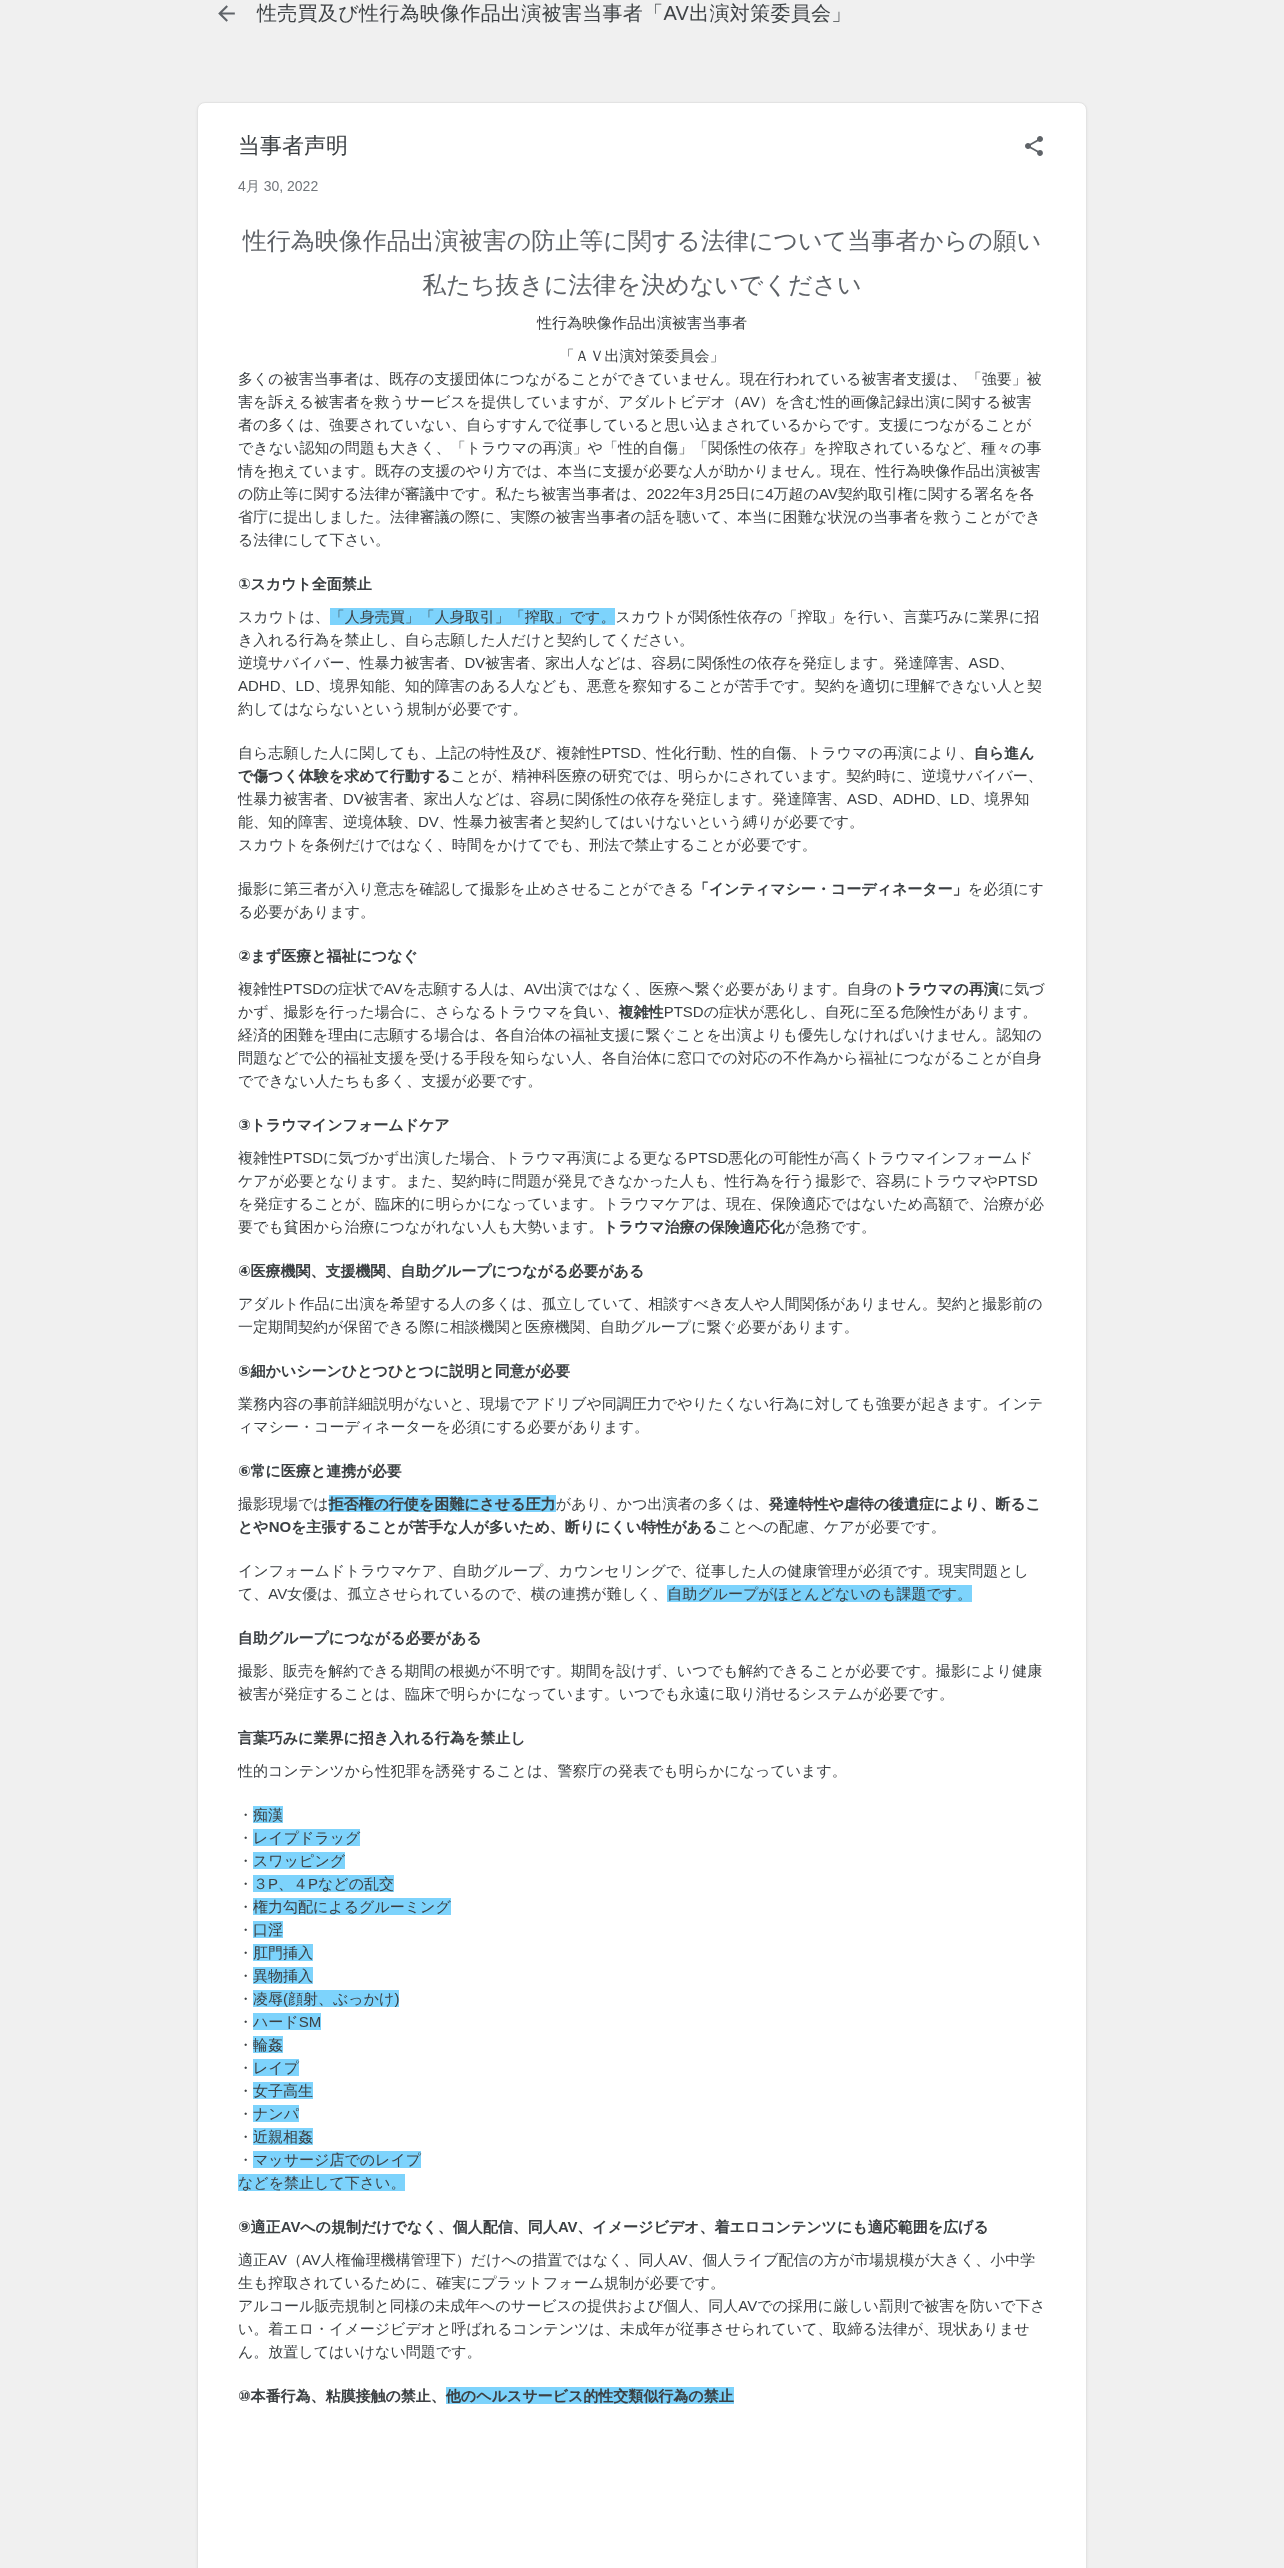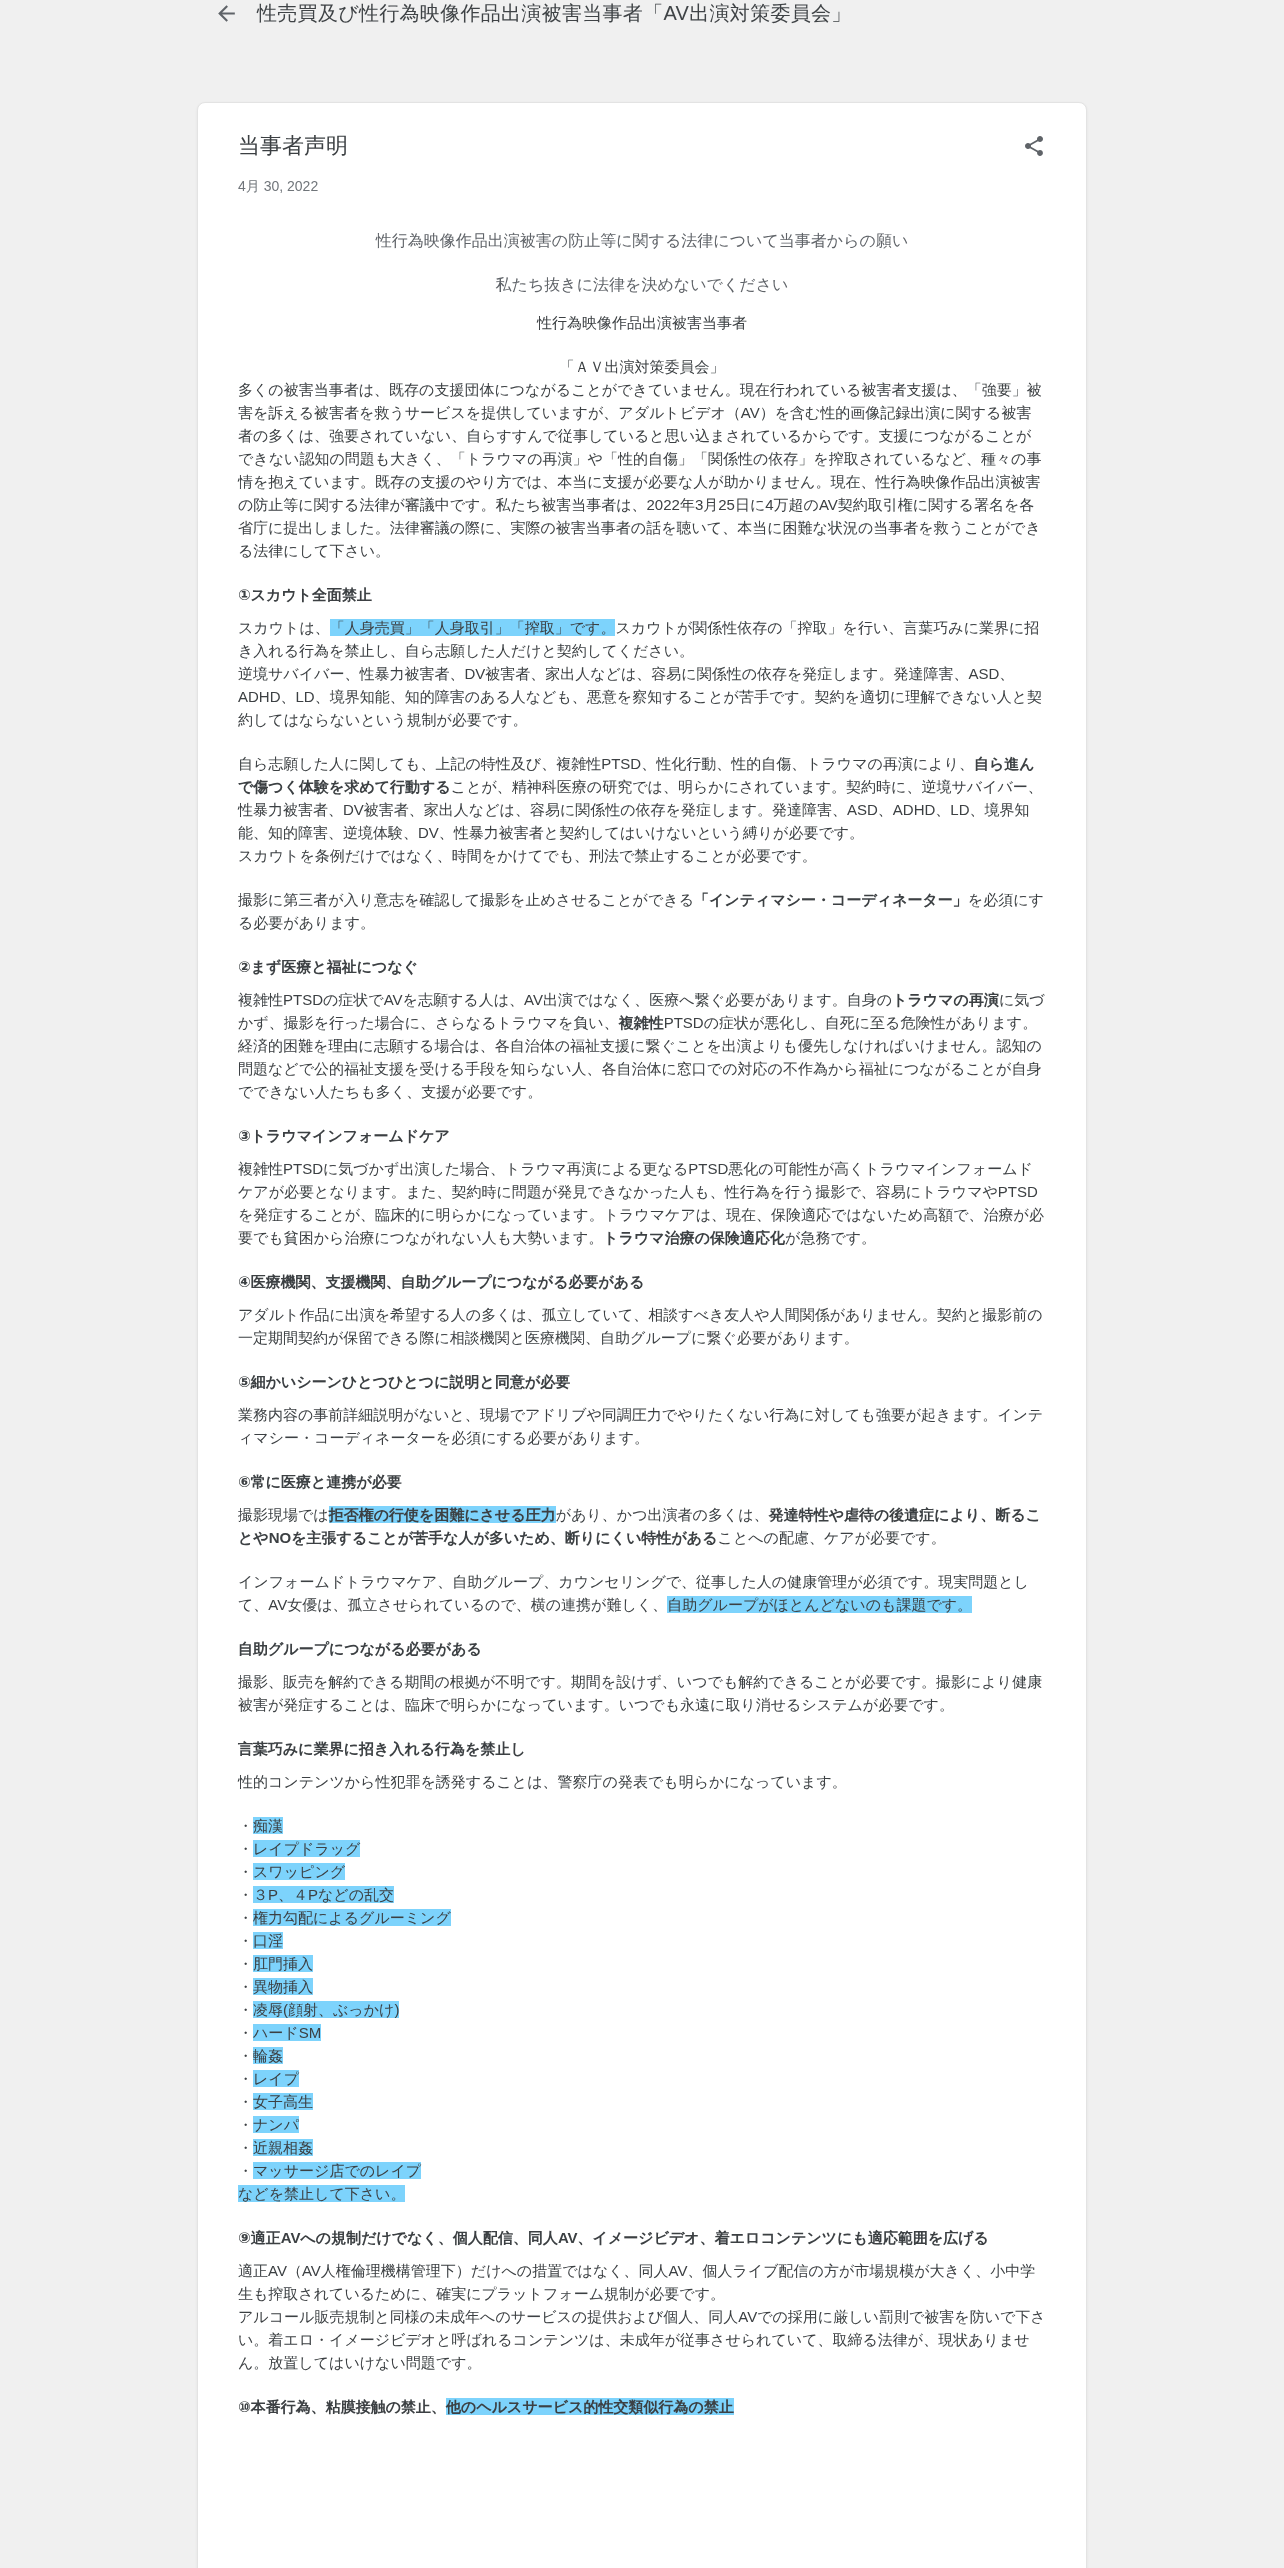--- a/index.html
+++ b/index.html
@@ -24,25 +24,25 @@
     position:absolute; left:197px; top:102px; width:890px; height:2520px;
     background:#ffffff; border:1px solid #e3e3e3; border-radius:8px;
     box-shadow:0 1px 3px rgba(0,0,0,0.06);
     padding:28px 40px 0 40px;
   }
   .card-head { display:flex; justify-content:space-between; align-items:flex-start; }
   .card-title { font-size:22px; line-height:30px; font-weight:500; color:#3c4043; }
   .share-btn { width:24px; height:24px; margin-top:3px; cursor:pointer; }
   .post-date { margin-top:16px; font-size:14px; line-height:18px; color:#70757a; }
   .post-heading {
-    margin-top:24px; font-size:16px; line-height:44px; font-weight:400;
+    margin-top:24px; font-size:24px; line-height:44px; font-weight:400;
     color:#5f6368; text-align:center;
   }
   .byline { margin-top:4px; text-align:center; font-size:15px; line-height:23px; color:#3c4043; }
-  .byline--second { margin-top:21px; }
+  .byline--second { margin-top:10px; }
   .intro { margin-top:62px; }
   .body-text { font-size:15px; line-height:23px; color:#3c4043; margin:0 0 21px 0; }
   .section-heading { font-size:15px; line-height:23px; font-weight:700; color:#3c4043; margin:0 0 10px 0; }
   .section-heading .hl, .body-text .hl { background:#7dd3fc; }
   b { font-weight:700; }
 </style>
 </head>
 <body>
 
 <div class="topbar">

